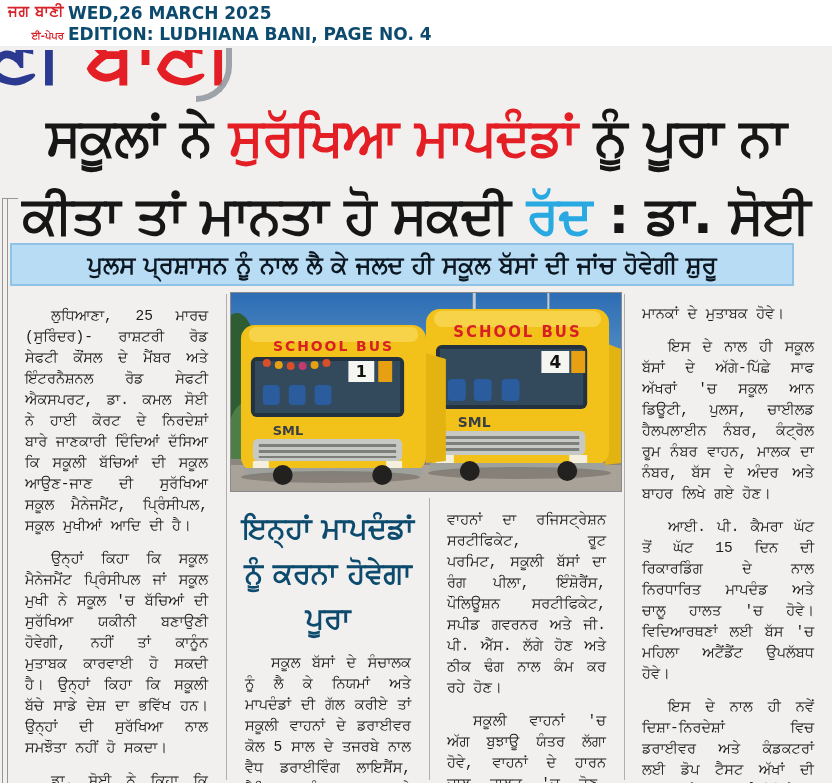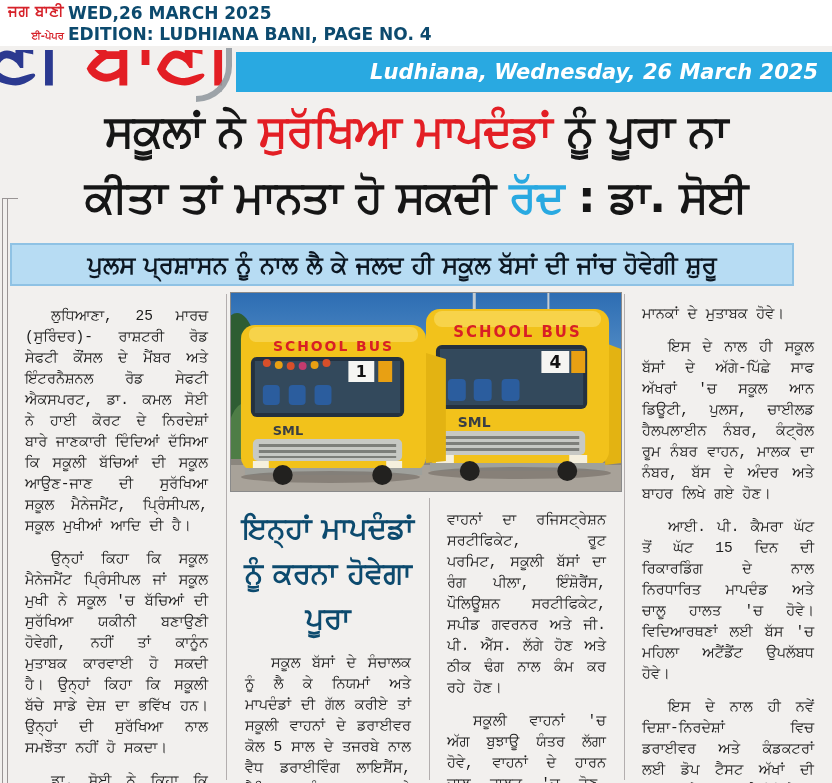--- a/index.html
+++ b/index.html
@@ -22,21 +22,21 @@
   .frag-blue { color:#2b3990; }
   .frag-red  { color:#e31e24; }
   .masthead-arc { position:absolute; left:196px; top:2px; width:36px; height:54px;
     border-right:6px solid #8f969c; border-bottom:6px solid #8f969c; border-radius:0 0 44px 0; opacity:.85; }
 
   .date-banner { position:absolute; left:236px; top:6px; width:596px; height:40px; background:#29a9e1;
     color:#ffffff; font-weight:700; font-style:italic; font-size:21px; text-align:right;
     padding:8px 14px 0 0; }
 
   .headline { position:absolute; left:0; top:52px; width:832px; text-align:center;
-    color:#161616; font-weight:800; font-size:44px; line-height:1.5; letter-spacing:-1px; }
+    color:#161616; font-weight:800; font-size:52px; line-height:1.5; letter-spacing:-1px; }
   .hl-red  { color:#e31e24; }
   .hl-blue { color:#29a9e1; }
 
   .subhead-band { position:absolute; left:10px; top:197px; width:784px; height:43px;
     background:#b7dcf3; border:2px solid #8fc2e4; display:flex; align-items:center; justify-content:center;
     font-size:24px; font-weight:800; color:#0c1722; }
 
   
   .colrule { position:absolute; width:1px; background:#b3aeae; }
   .rule1 { left:226px; top:248px; height:486px; }
@@ -82,21 +82,20 @@
 
   <div class="page">
 
     <div class="masthead-frag">
       <div class="big">
         <span class="frag-blue">ਣੀ</span><span class="frag-red"> ਬਾਣੀ</span>
       </div>
     </div>
     <div class="masthead-arc"></div>
 
-    <div class="date-banner">Ludhiana, Wednesday, 26 March 2025</div>
 
     <div class="headline">
       <div><span>ਸਕੂਲਾਂ ਨੇ </span><span class="hl-red">ਸੁਰੱਖਿਆ ਮਾਪਦੰਡਾਂ</span><span> ਨੂੰ ਪੂਰਾ ਨਾ</span></div>
       <div><span>ਕੀਤਾ ਤਾਂ ਮਾਨਤਾ ਹੋ ਸਕਦੀ </span><span class="hl-blue">ਰੱਦ</span><span> : ਡਾ. ਸੋਈ</span></div>
     </div>
 
     <div class="subhead-band">ਪੁਲਸ ਪ੍ਰਸ਼ਾਸਨ ਨੂੰ ਨਾਲ ਲੈ ਕੇ ਜਲਦ ਹੀ ਸਕੂਲ ਬੱਸਾਂ ਦੀ ਜਾਂਚ ਹੋਵੇਗੀ ਸ਼ੁਰੂ</div>
 
     <div class="page-frame-h"></div>
     <div class="page-frame-v1"></div>

